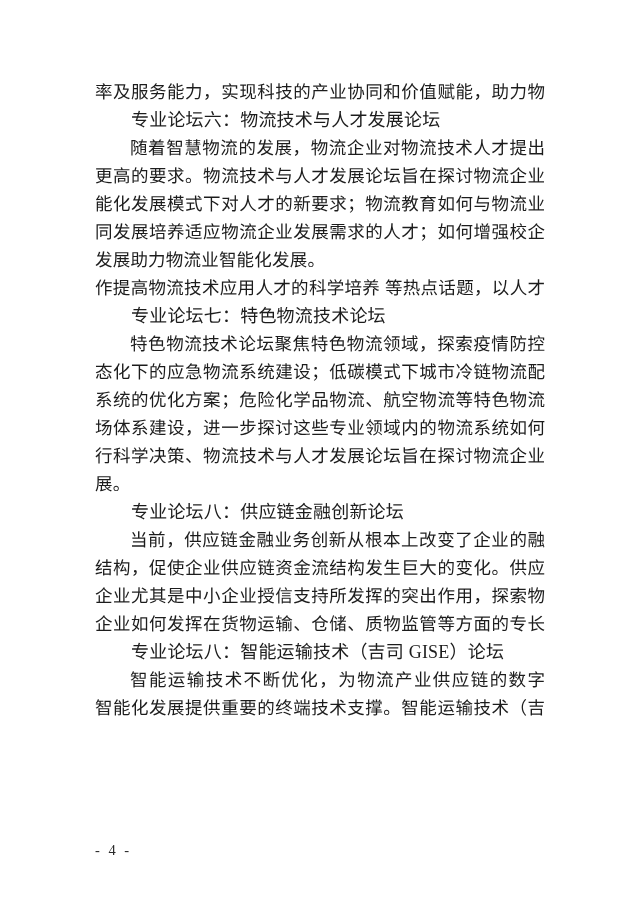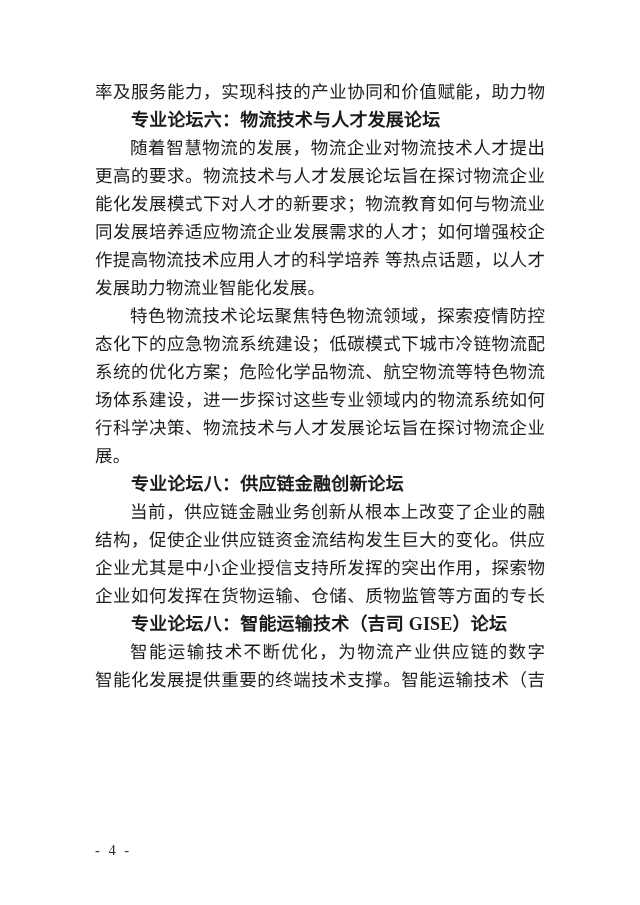--- a/index.html
+++ b/index.html
@@ -39,21 +39,21 @@
     text-justify: inter-character;
     letter-spacing: 0;
   }
   .text-line.indent {
     text-indent: 2em;
   }
   .section-heading {
     font-size: 18px;
     line-height: 28px;
     height: 28px;
-    font-weight: bold;
+    font-weight: normal;
     text-indent: 2em;
     overflow: hidden;
     letter-spacing: 0.2px;
     white-space: nowrap;
   }
   .page-footer {
     position: absolute;
     left: 95px;
     top: 840px;
     font-size: 14.5px;
@@ -69,23 +69,24 @@
   <div class="content" id="doc-content">
       <div>
         <div class="text-line fill">率及服务能力，实现科技的产业协同和价值赋能，助力物流</div>
       </div>
       <div class="section-heading">专业论坛六：物流技术与人才发展论坛</div>
       <div>
         <div class="text-line fill indent">随着智慧物流的发展，物流企业对物流技术人才提出了</div>
         <div class="text-line fill">更高的要求。物流技术与人才发展论坛旨在探讨物流企业智</div>
         <div class="text-line fill">能化发展模式下对人才的新要求；物流教育如何与物流业协</div>
         <div class="text-line fill">同发展培养适应物流企业发展需求的人才；如何增强校企合</div>
+        <div class="text-line">发展助力物流业智能化发展。</div>
         <div class="text-line fill">作提高物流技术应用人才的科学培养 等热点话题，以人才</div>
-        <div class="text-line">发展助力物流业智能化发展。</div>
       </div>
+      <div class="section-heading">专业论坛七：特色物流技术论坛</div>
       <div>
         <div class="text-line fill indent">特色物流技术论坛聚焦特色物流领域，探索疫情防控常</div>
         <div class="text-line fill">态化下的应急物流系统建设；低碳模式下城市冷链物流配送</div>
         <div class="text-line fill">系统的优化方案；危险化学品物流、航空物流等特色物流市</div>
         <div class="text-line fill">场体系建设，进一步探讨这些专业领域内的物流系统如何进</div>
         <div class="text-line fill">行科学决策、物流技术与人才发展论坛旨在探讨物流企业智</div>
         <div class="text-line">展。</div>
       </div>
       <div class="section-heading">专业论坛八：供应链金融创新论坛</div>
       <div>

